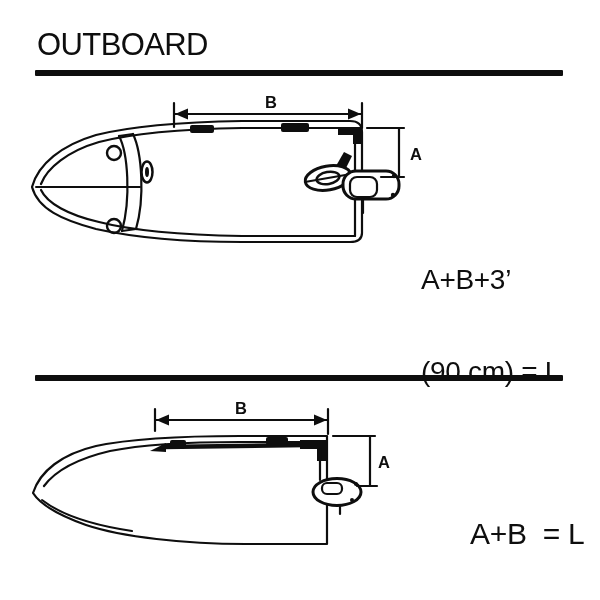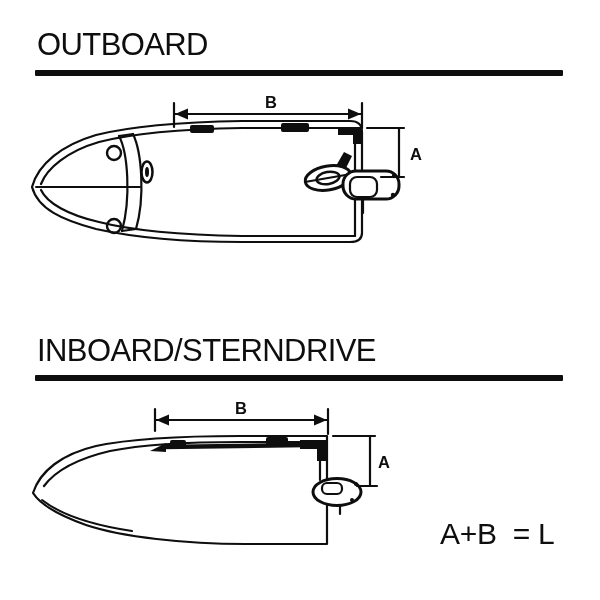--- a/index.html
+++ b/index.html
@@ -24,21 +24,21 @@
   #inboard-rule{top:375px;}
   .diagram{position:absolute;}
   #outboard-diagram{left:20px;top:88px;width:420px;height:192px;}
   #inboard-diagram{left:20px;top:390px;width:420px;height:175px;}
   .formula{
     position:absolute;color:#0e0e0e;
     font-size:28px;line-height:30.5px;letter-spacing:-0.3px;
     white-space:pre;
   }
   #outboard-formula{left:421px;top:204px;}
-  #inboard-formula{left:440px;top:518px;font-size:30px;line-height:32px;}
+  #inboard-formula{left:470px;top:518px;font-size:30px;line-height:32px;}
   svg .ink{stroke:#0e0e0e;fill:none;stroke-width:2.2;stroke-linecap:round;stroke-linejoin:round;}
   svg .fillink{fill:#0e0e0e;stroke:none;}
   svg .white{fill:#ffffff;}
   svg text{
     font-family:"Liberation Sans", sans-serif;
     font-size:16.5px;font-weight:600;fill:#0e0e0e;stroke:none;
   }
 </style>
 </head>
 <body>
@@ -105,22 +105,25 @@
     </g>
 
     <g>
       <path class="ink" d="M 399 128 L 399 177"></path>
       <path class="ink" d="M 367 128 L 404 128"></path>
       <path class="ink" d="M 381 177 L 404 177"></path>
       <text x="410" y="160" text-anchor="start">A</text>
     </g>
   </svg>
 
+  <div class="formula" id="outboard-formula">
+    <div>A+B+3’</div>
+    <div>(90 cm) = L</div>
+  </div>
 
-  <div class="section-title" id="inboard-title">INBOARD/STERNDRIVE</div>
   <div class="rule" id="inboard-rule"></div>
 
   <svg class="diagram" id="inboard-diagram" viewBox="20 390 420 175">
 
     <g>
       <path class="ink" d="
         M 33 493
         C 40 471 62 454 96 446
         C 134 438 182 436 240 436
         L 327 436

